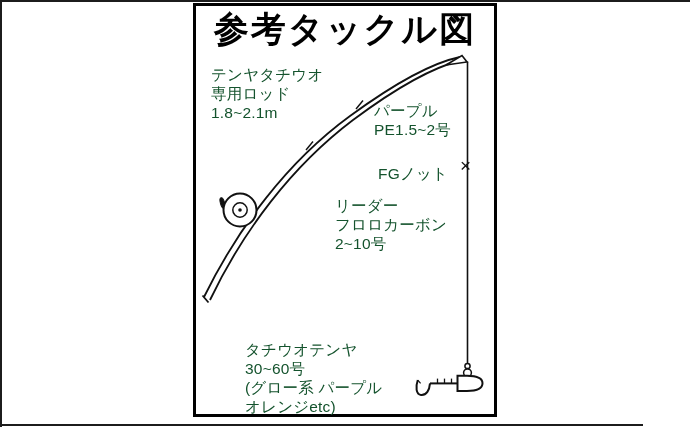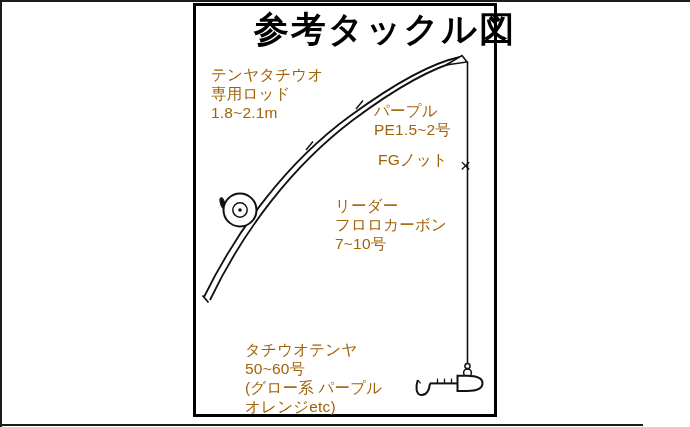--- a/index.html
+++ b/index.html
@@ -14,30 +14,29 @@
   .edge-bottom{left:0;top:424px;width:643px;height:2px;}
   
   .frame{
     position:absolute;left:193px;top:3px;width:304px;height:414px;
     border:3px solid #000000;box-sizing:border-box;background:#ffffff;
   }
   .title{
     position:absolute;left:0;top:1px;width:100%;text-align:center;
     font-size:35px;font-weight:700;letter-spacing:2px;line-height:44px;color:#000000;
     white-space:nowrap;
-    padding-left:40px;
   }
   .art{position:absolute;left:0;top:0;width:690px;height:427px;}
   .label{
     position:absolute;white-space:pre-line;font-size:15.5px;line-height:19px;
-    color:#a16207;letter-spacing:0.2px;
+    color:#14532d;letter-spacing:0.2px;
   }
   .label-rod{left:211px;top:65px;}
   .label-line{left:374px;top:101px;}
-  .label-knot{left:378px;top:150px;}
+  .label-knot{left:378px;top:164px;}
   .label-leader{left:335px;top:196px;}
   .label-reel{left:249px;top:268px;}
   .label-tenya{left:245px;top:340px;}
   .knot-x{
     position:absolute;left:460px;top:156px;font-size:19px;line-height:20px;
     color:#111111;font-weight:400;
   }
 </style>
 </head>
 <body>
@@ -88,19 +87,19 @@
 
   <div class="label label-rod">テンヤタチウオ
 専用ロッド
 1.8~2.1m</div>
   <div class="label label-line">パープル
 PE1.5~2号</div>
   <div class="label label-knot">FGノット</div>
   <div class="knot-x">×</div>
   <div class="label label-leader">リーダー
 フロロカーボン
-7~10号</div>
+2~10号</div>
   <div class="label label-tenya">タチウオテンヤ
-50~60号
+30~60号
 (グロー系 パープル
 オレンジetc)</div>
 
 </div>
 
 </body></html>

